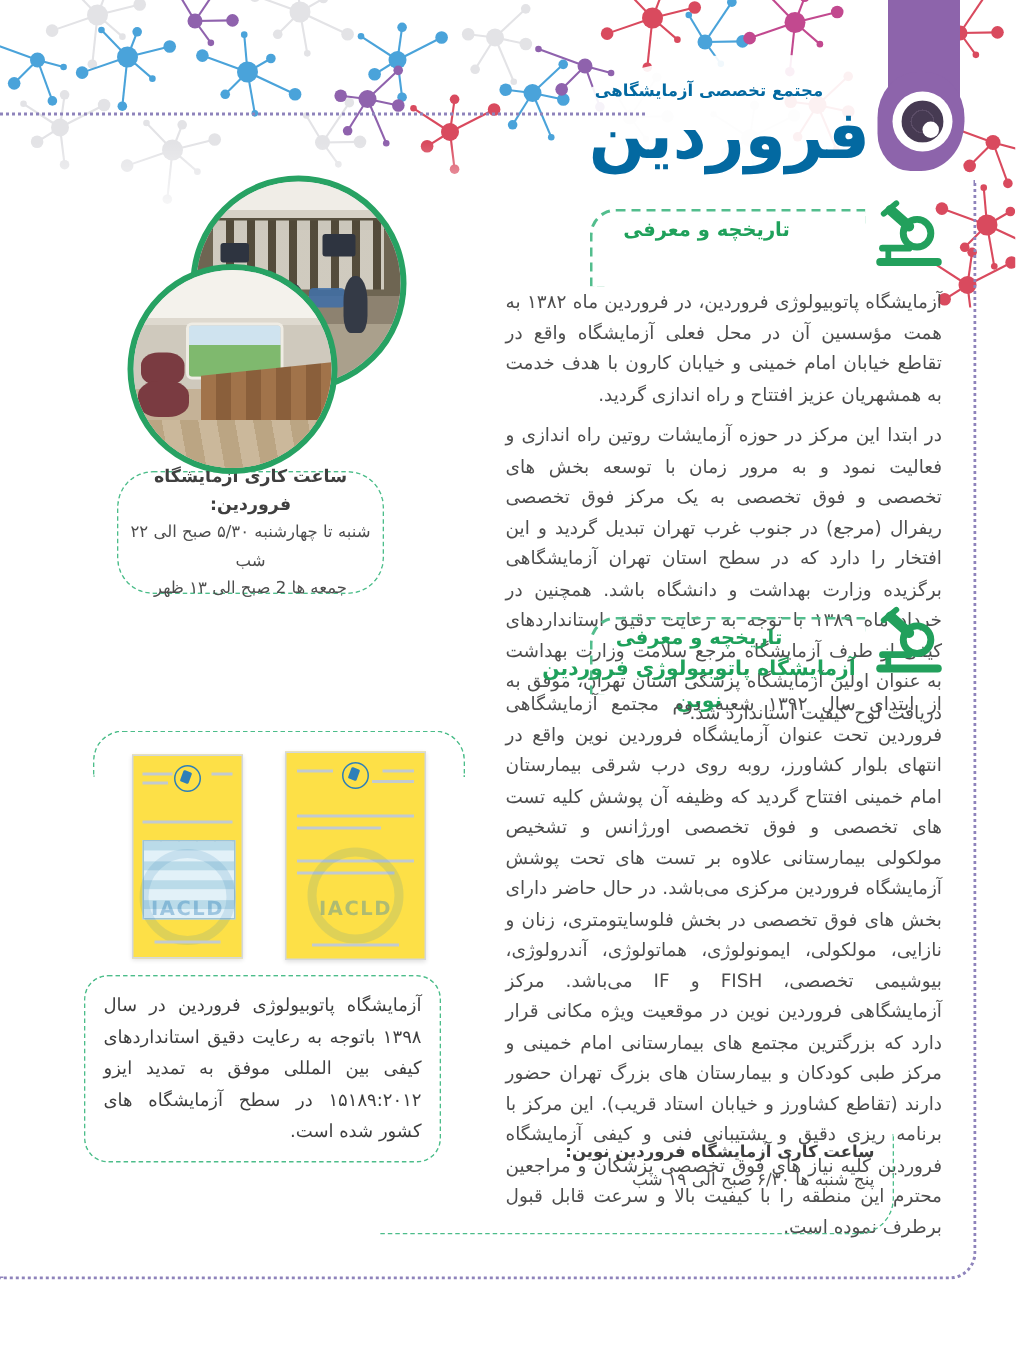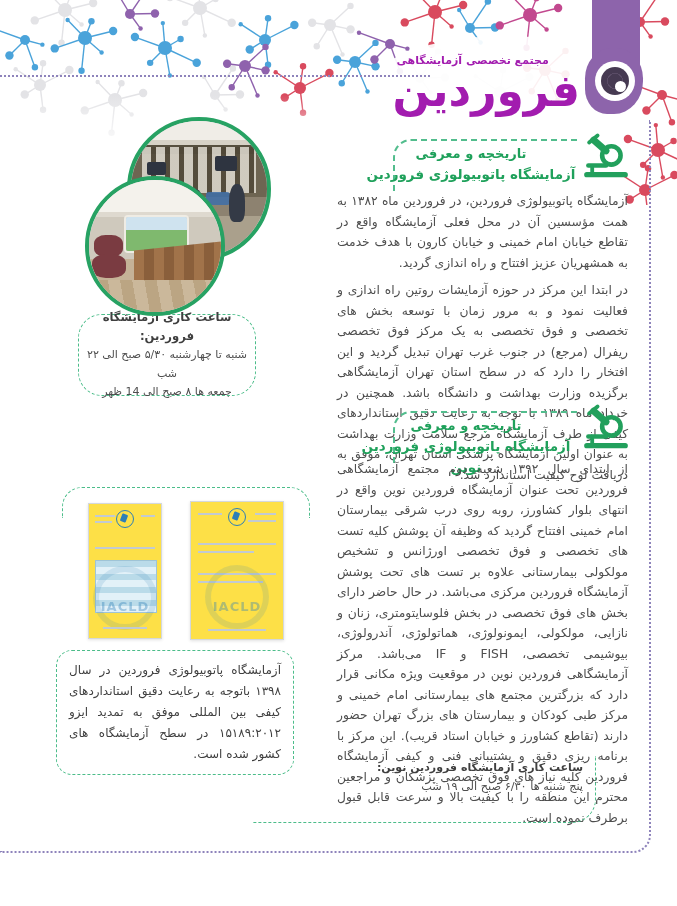--- a/index.html
+++ b/index.html
@@ -9,21 +9,21 @@
   
   .net{position:absolute;top:0;left:0;pointer-events:none;}
   .ribbon{position:absolute;left:592px;top:0;width:48px;height:84px;background:#8d64ab;
           border-radius:0 0 9px 9px;}
   .emblem{position:absolute;left:585px;top:48px;width:58px;height:66px;background:#8d64ab;
           border-radius:46% 46% 50% 38%;}
   .emblem .w1{position:absolute;left:10px;top:13px;width:40px;height:40px;background:#fff;border-radius:50%;}
   .emblem .d1{position:absolute;left:16px;top:19px;width:28px;height:28px;background:#463a52;border-radius:50%;
           background-image:radial-gradient(circle at 50% 50%, #463a52 0 7px, #5a4c66 7px 8px, #463a52 8px);}
   .emblem .w2{position:absolute;left:30px;top:33px;width:11px;height:11px;background:#fff;border-radius:50%;}
-  .brand{position:absolute;right:97px;top:54px;text-align:left;color:#a21caf;}
+  .brand{position:absolute;right:97px;top:54px;text-align:left;color:#0369a1;}
   .brand .tag{font-size:11px;font-weight:bold;letter-spacing:0;direction:rtl;text-align:left;padding-left:4px;}
   .brand .name{font-size:44px;font-weight:bold;line-height:48px;direction:rtl;
                transform:scaleY(1.02);letter-spacing:-1px;}
   
   .dot-top{position:absolute;left:0;top:75px;width:430px;border-top:2px dotted #8e83bb;}
   .dot-frame{position:absolute;left:0;top:120px;width:649px;height:731px;
              border-right:2px dotted #8e83bb;border-bottom:2px dotted #8e83bb;
              border-bottom-right-radius:18px;}
   
   .circ{position:absolute;border:4px solid #27a263;border-radius:50%;overflow:hidden;background:#ddd;}
@@ -434,32 +434,31 @@
       <line x1="14" y1="8" x2="30" y2="22" stroke-width="9"></line>
       <line x1="8" y1="11" x2="19" y2="2" stroke-width="5"></line>
       <circle cx="37" cy="28" r="12" stroke-width="6"></circle>
       <line x1="7" y1="41" x2="30" y2="41" stroke-width="6"></line>
       <line x1="12" y1="44" x2="12" y2="50" stroke-width="5"></line>
       <path d="M5 53 H55" stroke-width="7"></path>
     </g>
   </svg>
   <div class="heading hd1">
     <div class="l1">تاریخچه و معرفی</div>
-    <div class="l2">آزمایشگاه پاتوبیولوژی فروردین</div>
   </div>
 
   <div class="para pa1">
     <p>آزمایشگاه پاتوبیولوژی فروردین، در فروردین ماه ۱۳۸۲ به همت مؤسسین آن در محل فعلی آزمایشگاه واقع در تقاطع خیابان امام خمینی و خیابان کارون با هدف خدمت به همشهریان عزیز افتتاح و راه اندازی گردید.</p>
     <p>در ابتدا این مرکز در حوزه آزمایشات روتین راه اندازی و فعالیت نمود و به مرور زمان با توسعه بخش های تخصصی و فوق تخصصی به یک مرکز فوق تخصصی ریفرال (مرجع) در جنوب غرب تهران تبدیل گردید و این افتخار را دارد که در سطح استان تهران آزمایشگاهی برگزیده وزارت بهداشت و دانشگاه باشد. همچنین در خرداد ماه ۱۳۸۹ با توجه به رعایت دقیق استانداردهای کیفی از طرف آزمایشگاه مرجع سلامت وزارت بهداشت به عنوان اولین آزمایشگاه پزشکی استان تهران، موفق به دریافت لوح کیفیت استاندارد شد.</p>
   </div>
 
   <div class="hours1">
     <div class="hours-title">ساعت کاری آزمایشگاه فروردین:</div>
     <div class="hours-line">شنبه تا چهارشنبه ۵/۳۰ صبح الی ۲۲ شب</div>
-    <div class="hours-line">جمعه ها ۸ صبح الی 14 ظهر</div>
+    <div class="hours-line">جمعه ها 2 صبح الی ۱۳ ظهر</div>
   </div>
 
   <div class="h-corner hc2"></div>
   <svg class="micro mi2" viewBox="0 0 60 60">
     <g stroke="#22a05c" fill="none" stroke-linecap="round">
       <line x1="14" y1="8" x2="30" y2="22" stroke-width="9"></line>
       <line x1="8" y1="11" x2="19" y2="2" stroke-width="5"></line>
       <circle cx="37" cy="28" r="12" stroke-width="6"></circle>
       <line x1="7" y1="41" x2="30" y2="41" stroke-width="6"></line>
       <line x1="12" y1="44" x2="12" y2="50" stroke-width="5"></line>

